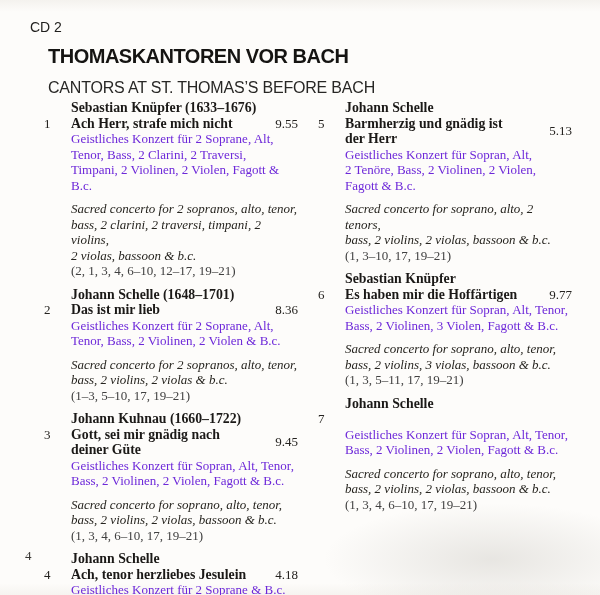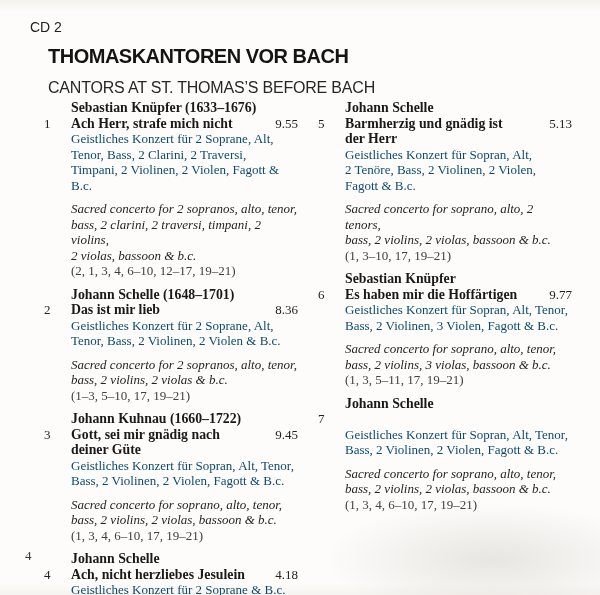--- a/index.html
+++ b/index.html
@@ -44,27 +44,27 @@
   }
   .col { width:254px; }
 
   .entry { margin-bottom:8px; }
   .composer {
     margin-left:27px;
     font-weight:700; font-size:13.8px; color:#1b1917;
   }
   .track-row { display:flex; }
   .track-no { width:27px; flex:none; color:#24221f; }
-  .track-head { flex:1; display:flex; align-items:flex-start; }
+  .track-head { flex:1; display:flex; align-items:center; }
   .track-title {
     flex:1; font-weight:700; font-size:13.8px; color:#1b1917;
     white-space:pre-line;
   }
   .track-duration { margin-left:24px; font-weight:400; color:#24221f; }
-  .scoring-de { margin-left:27px; white-space:pre-line; color:#0c4a6e; }
+  .scoring-de { margin-left:27px; white-space:pre-line; color:#6d28d9; }
   .scoring-en { margin-left:27px; white-space:pre-line; font-style:italic; color:#26241f;margin-top:8px; }
   .performers { margin-left:27px; color:#404040; }
 
   .page-number {
     position:absolute; left:25px; top:548px;
     font-size:13px; color:#3a3835;
   }
 </style>
 </head>
 <body>
@@ -128,21 +128,21 @@
         <div class="scoring-en">Sacred concerto for soprano, alto, tenor,
 bass, 2 violins, 2 violas, bassoon &amp; b.c.</div>
         <div class="performers">(1, 3, 4, 6–10, 17, 19–21)</div>
       </section>
 
       <section class="entry">
         <div class="composer">Johann Schelle</div>
         <div class="track-row">
           <div class="track-no">4</div>
           <div class="track-head">
-            <div class="track-title">Ach, nicht herzliebes Jesulein</div>
+            <div class="track-title">Ach, tenor herzliebes Jesulein</div>
             <div class="track-duration">4.18</div>
           </div>
         </div>
         <div class="scoring-de">Geistliches Konzert für 2 Soprane &amp; B.c.</div>
         <div class="scoring-en">Sacred concerto for 2 sopranos &amp; b.c.</div>
         <div class="performers">(2, 1, 20, 21)</div>
       </section>
 
     </div>
 

